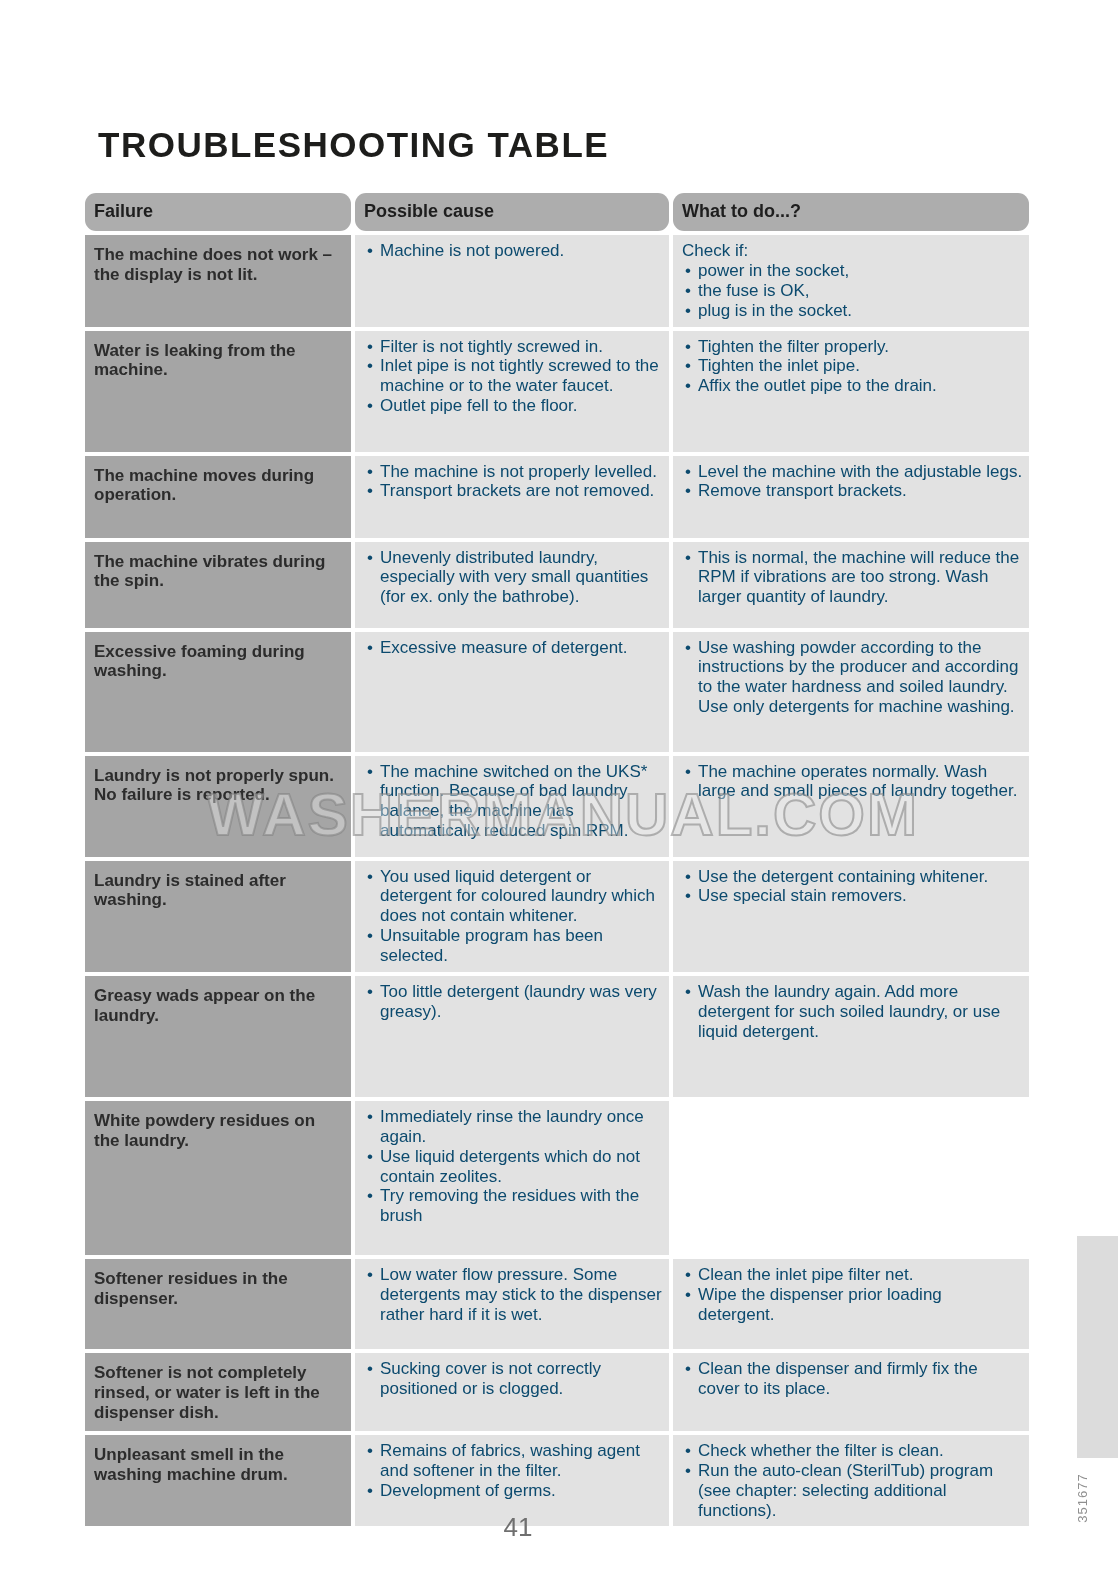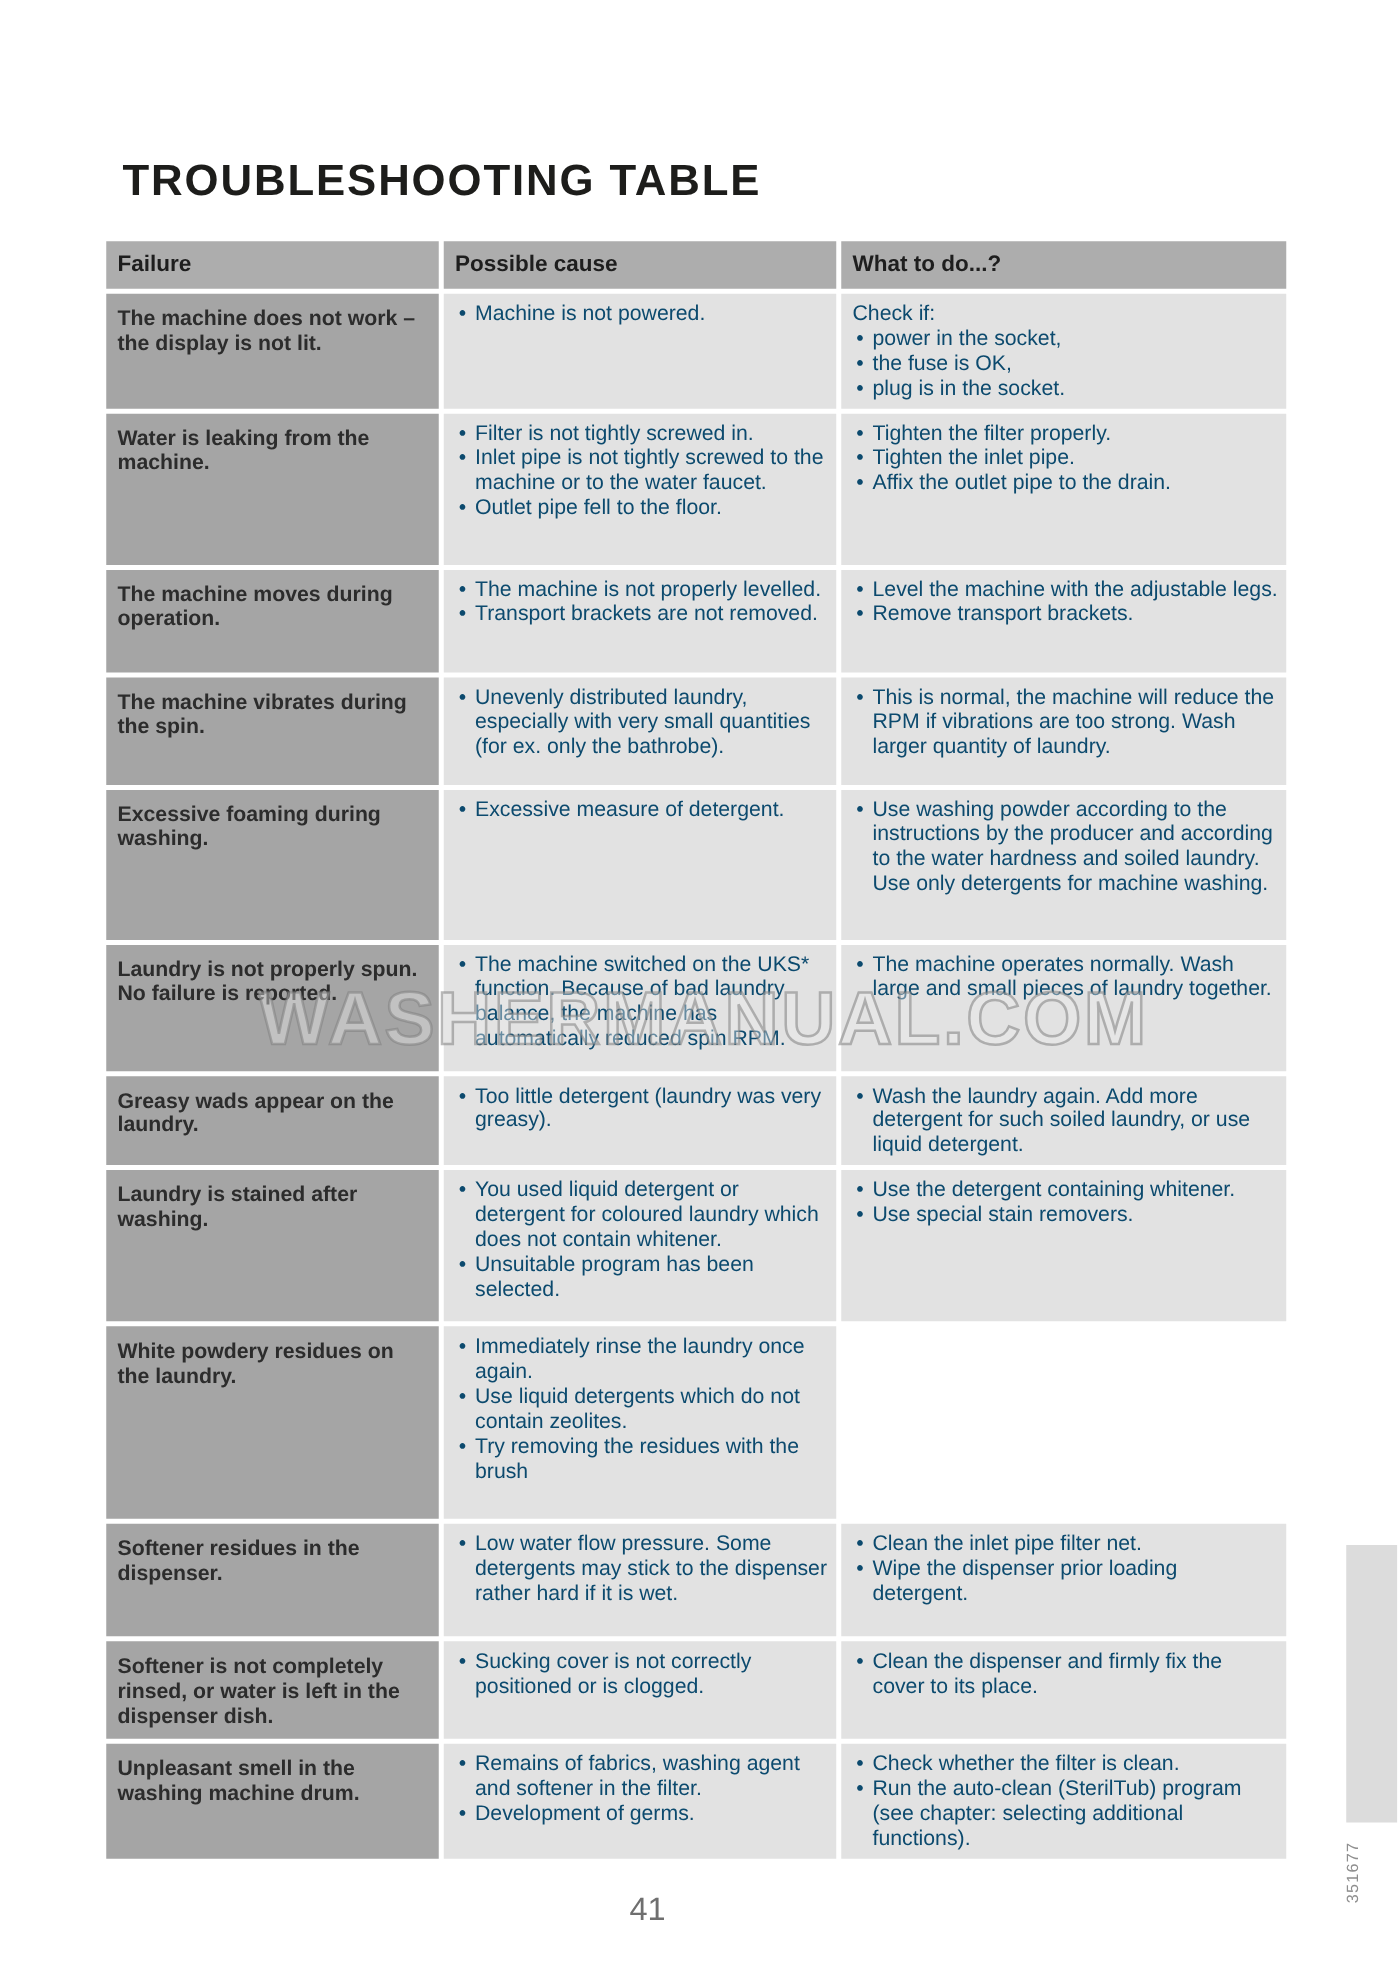--- a/index.html
+++ b/index.html
@@ -40,20 +40,21 @@
     line-height: 1.17;
     color: #0c4a6e;
   }
   .row.header .cell {
     background: var(--header-bg, #adadad);
     font-weight: 700;
     font-size: 18px;
     color: #1e1e1e;
     padding: 8px 8px 8px 9px;
     min-height: 38px;
+    border-radius: 11px;
   }
   .failure-cell {
     background: var(--failure-bg, #a5a5a5);
     font-weight: 700;
     color: #2c2c2c;
     padding: 10px 12px 6px 9px;
   }
   .body-cell {
     background: var(--cell-bg, #e2e2e2);
     padding: 6px 6px 6px 9px;
@@ -192,37 +193,37 @@
         <div class="row">
           <div class="cell failure-cell">Laundry is not properly spun. No failure is reported.</div>
           <div class="cell body-cell">
             <div class="bullet">The machine switched on the UKS* function. Because of bad laundry balance, the machine has automatically reduced spin RPM.</div>
           </div>
           <div class="cell body-cell">
             <div class="bullet">The machine operates normally. Wash large and small pieces of laundry together.</div>
           </div>
         </div>
         <div class="row">
-          <div class="cell failure-cell">Greasy wads appear on the laundry.</div>
-          <div class="cell body-cell">
-            <div class="bullet">Too little detergent (laundry was very greasy).</div>
-          </div>
-          <div class="cell body-cell">
-            <div class="bullet">Wash the laundry again. Add more detergent for such soiled laundry, or use liquid detergent.</div>
-          </div>
-        </div>
-        <div class="row">
           <div class="cell failure-cell">Laundry is stained after washing.</div>
           <div class="cell body-cell">
             <div class="bullet">You used liquid detergent or detergent for coloured laundry which does not contain whitener.</div>
             <div class="bullet">Unsuitable program has been selected.</div>
           </div>
           <div class="cell body-cell">
             <div class="bullet">Use the detergent containing whitener.</div>
             <div class="bullet">Use special stain removers.</div>
+          </div>
+        </div>
+        <div class="row">
+          <div class="cell failure-cell">Greasy wads appear on the laundry.</div>
+          <div class="cell body-cell">
+            <div class="bullet">Too little detergent (laundry was very greasy).</div>
+          </div>
+          <div class="cell body-cell">
+            <div class="bullet">Wash the laundry again. Add more detergent for such soiled laundry, or use liquid detergent.</div>
           </div>
         </div>
         <div class="row">
           <div class="cell failure-cell">White powdery residues on the laundry.</div>
           <div class="cell body-cell">
             <div class="bullet">Immediately rinse the laundry once again.</div>
             <div class="bullet">Use liquid detergents which do not contain zeolites.</div>
             <div class="bullet">Try removing the residues with the brush</div>
           </div>
         </div>

